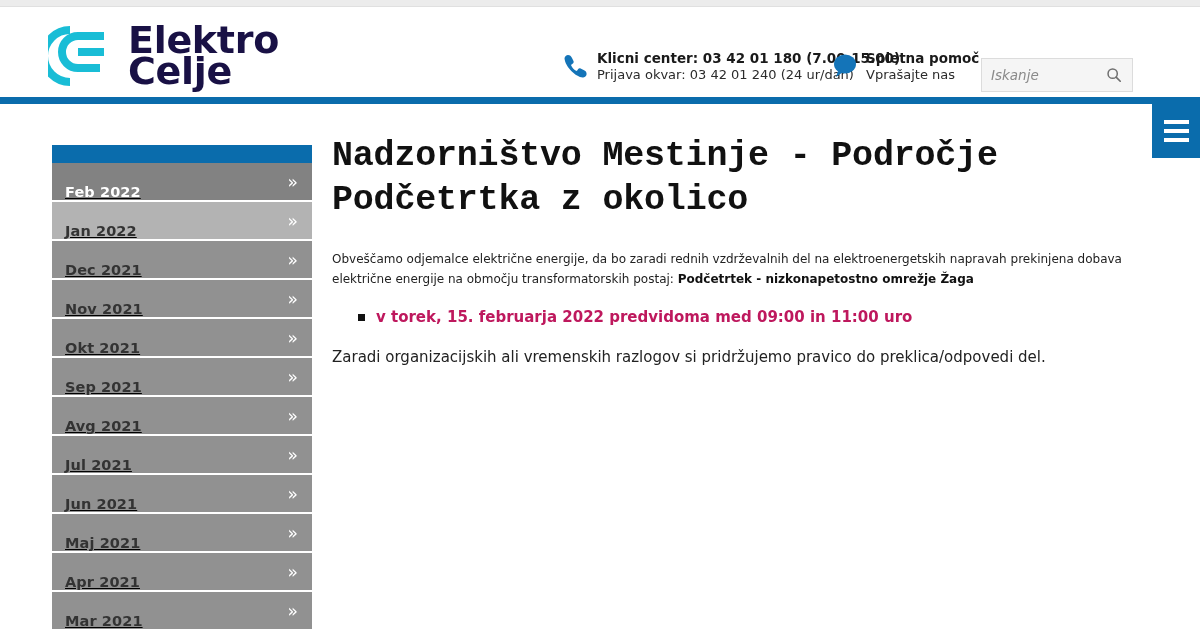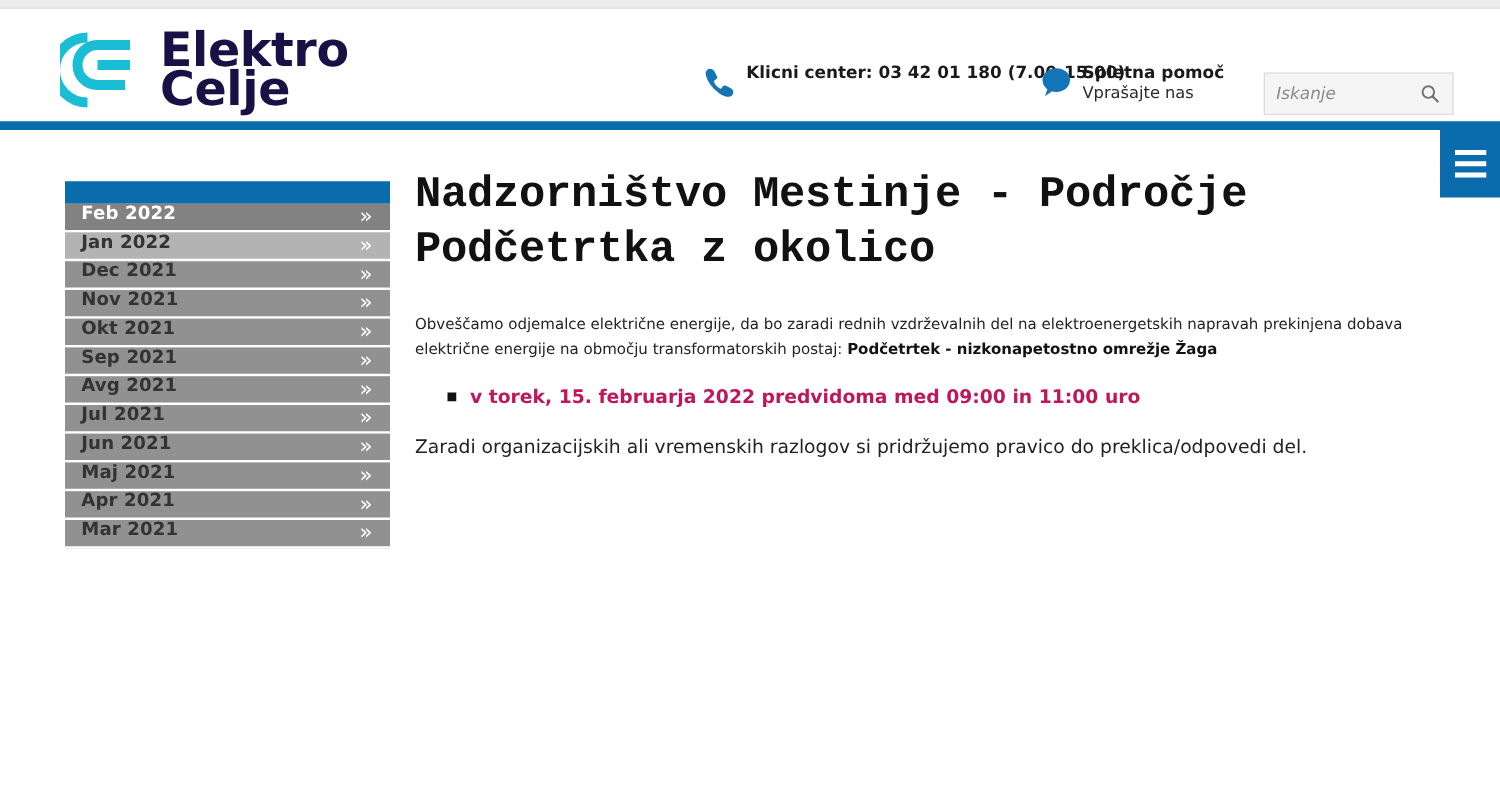--- a/index.html
+++ b/index.html
@@ -45,21 +45,21 @@
   .contact-lines { line-height: 1.02; }
   .contact-title {
     font-size: 13.5px; font-weight: bold; color: #1a1a1a; white-space: nowrap;
     display: block; margin-bottom: 2px;
   }
   .contact-sub {
     font-size: 13px; color: #2b2b2b; white-space: nowrap; display: block;
   }
 
   .search-wrap {
-    position: absolute; left: 1011px; top: 50px;
+    position: absolute; left: 981px; top: 50px;
     width: 152px; height: 34px;
     background: #f5f5f5;
     border: 1px solid #dcdcdc;
     display: flex; align-items: center;
   }
   .search-input {
     border: none; outline: none; background: transparent;
     width: 108px; height: 30px;
     margin-left: 9px;
     font-family: "DejaVu Sans", "Liberation Sans", sans-serif;
@@ -102,25 +102,26 @@
   
   .sidebar {
     position: absolute; left: 52px; top: 145px;
     width: 260px;
   }
   .sidebar-head {
     height: 18px; background: #0a6cac;
   }
   .side-item {
     position: relative;
-    height: 23px;
+    height: 39px;
     background: #919191;
     border-bottom: 2px solid #ffffff;
-    display: flex; align-items: flex-start;
+    display: flex; align-items: flex-end;
     cursor: pointer;
+    text-decoration: underline;
   }
   .side-item .label {
     margin-left: 13px;
     font-size: 14.5px; font-weight: bold; color: #333333;
     letter-spacing: 0.1px;
   }
   .side-item .chev {
     position: absolute; right: 14px; top: 50%;
     transform: translateY(-50%);
     font-size: 17px; color: #ffffff; line-height: 1;
@@ -192,20 +193,21 @@
     </div>
 
     <div class="contact-block contact-phone" style="left:563px;">
       <span class="contact-icon">
         <svg viewBox="0 0 26 28" width="26" height="28" aria-hidden="true">
           <path d="M5 3c2 0 3 1 4 3l1.5 3c.4 1 .2 1.8-.6 2.4l-1.4 1c-.4.3-.5.7-.3 1.2.9 2.2 2.6 4 4.8 5.2.5.2.9.1 1.2-.3l1-1.4c.6-.8 1.4-1 2.4-.6l3 1.4c2 .9 3 2 3 4 0 1.6-1.3 3.1-3.3 3.5C14 26.2 2 15 1.5 6.3 1.8 4.3 3.3 3 5 3z" fill="#1474b8"></path>
         </svg>
       </span>
       <span class="contact-lines">
         <span class="contact-title">Klicni center: 03 42 01 180 (7.00-15.00)</span>
+        <span class="contact-sub">Prijava okvar: 03 42 01 240 (24 ur/dan)</span>
       </span>
     </div>
 
     <div class="contact-block contact-chat" style="left:832px;">
       <span class="contact-icon">
         <svg viewBox="0 0 26 28" width="26" height="28" aria-hidden="true">
           <ellipse cx="13" cy="12" rx="11" ry="9.5" fill="#1474b8"></ellipse>
           <path d="M6 19 L4 25 L11 20 Z" fill="#1474b8"></path>
         </svg>
       </span>

